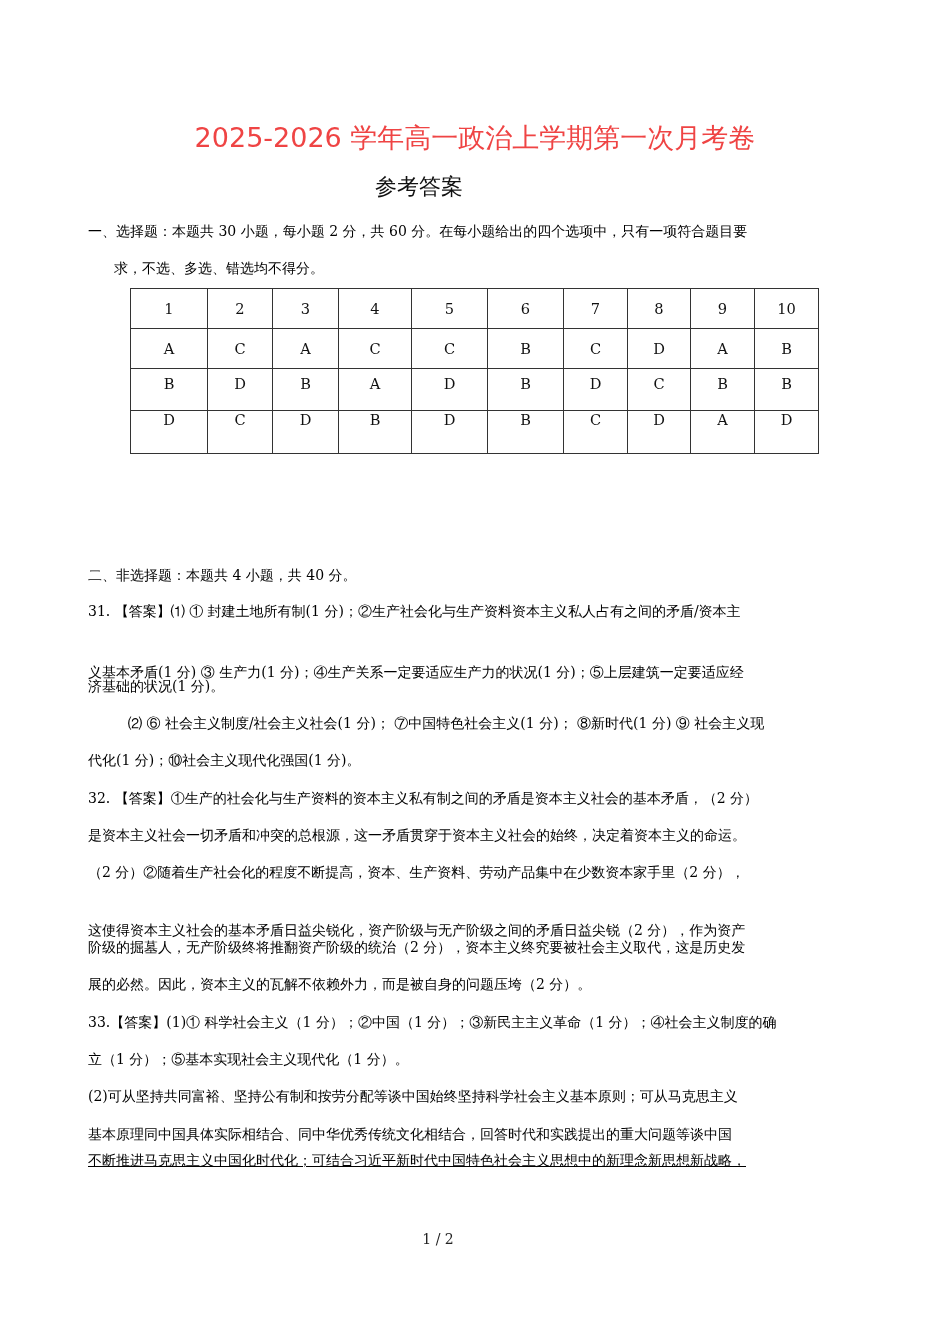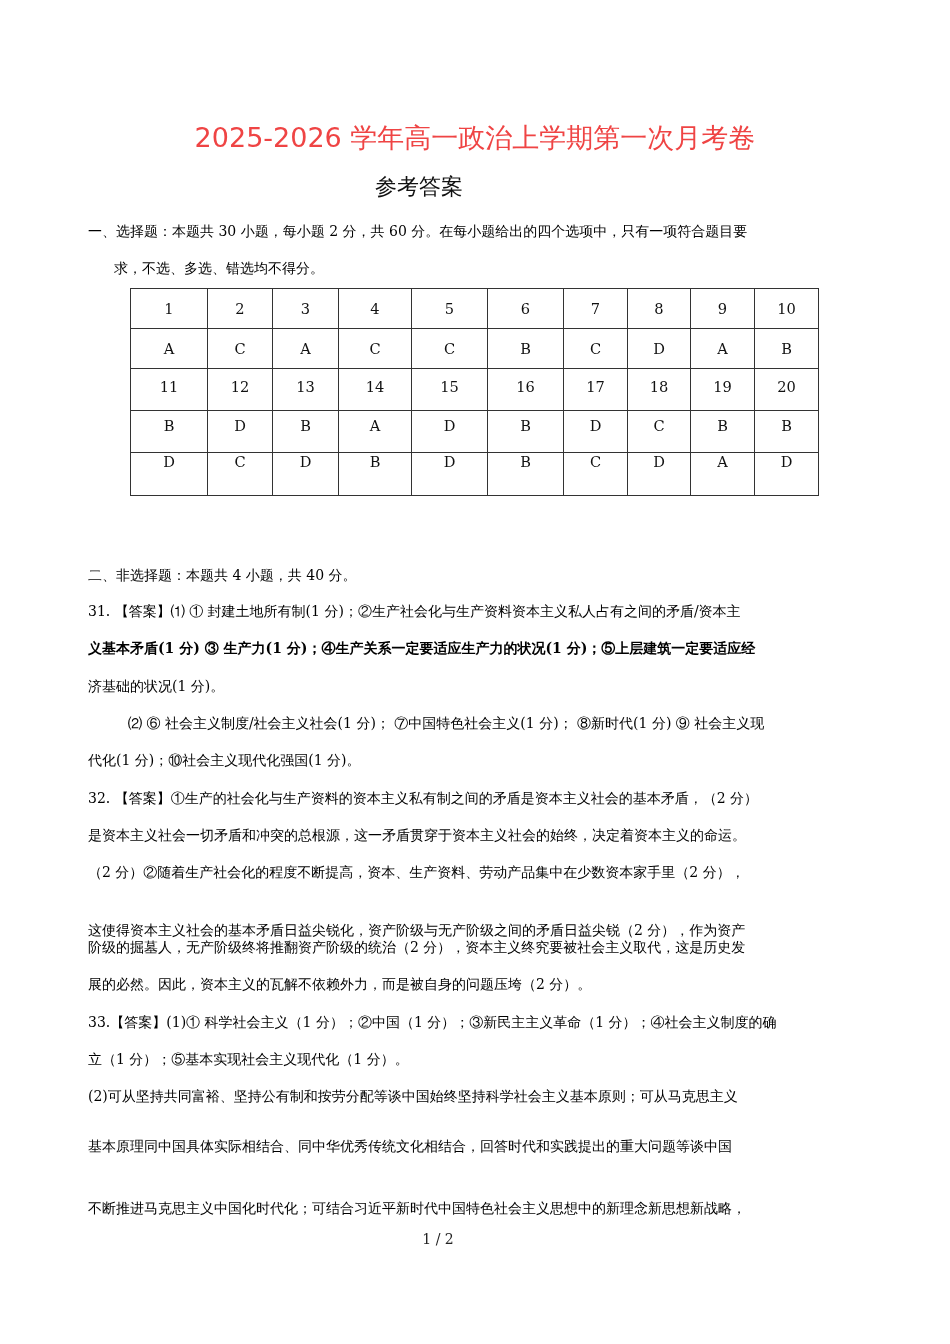--- a/index.html
+++ b/index.html
@@ -120,32 +120,20 @@
       <td>C</td>
       <td>A</td>
       <td>C</td>
       <td>C</td>
       <td>B</td>
       <td>C</td>
       <td>D</td>
       <td>A</td>
       <td>B</td>
     </tr>
-    <tr class="r3">
-      <td>11</td>
-      <td>12</td>
-      <td>13</td>
-      <td>14</td>
-      <td>15</td>
-      <td>16</td>
-      <td>17</td>
-      <td>18</td>
-      <td>19</td>
-      <td>20</td>
-    </tr>
     <tr class="r4">
       <td>B</td>
       <td>D</td>
       <td>B</td>
       <td>A</td>
       <td>D</td>
       <td>B</td>
       <td>D</td>
       <td>C</td>
       <td>B</td>
@@ -162,31 +150,31 @@
       <td>D</td>
       <td>A</td>
       <td>D</td>
     </tr>
   </tbody>
 </table>
 
 <div class="line" style="top:565px;">二、非选择题：本题共 4 小题，共 40 分。</div>
 
 <div class="line" style="top:601px;">31. 【答案】⑴ ① 封建土地所有制(1 分)；②生产社会化与生产资料资本主义私人占有之间的矛盾/资本主</div>
-<div class="line" style="top:638px;font-weight:bold;">义基本矛盾(1 分) ③ 生产力(1 分)；④生产关系一定要适应生产力的状况(1 分)；⑤上层建筑一定要适应经</div>
+<div class="line" style="top:662px;">义基本矛盾(1 分) ③ 生产力(1 分)；④生产关系一定要适应生产力的状况(1 分)；⑤上层建筑一定要适应经</div>
 <div class="line" style="top:676px;">济基础的状况(1 分)。</div>
 <div class="line" style="top:713px;padding-left:40px;">⑵ ⑥ 社会主义制度/社会主义社会(1 分)；  ⑦中国特色社会主义(1 分)；  ⑧新时代(1 分) ⑨ 社会主义现</div>
 <div class="line" style="top:750px;">代化(1 分)；⑩社会主义现代化强国(1 分)。</div>
 
 <div class="line" style="top:788px;">32. 【答案】①生产的社会化与生产资料的资本主义私有制之间的矛盾是资本主义社会的基本矛盾，（2 分）</div>
 <div class="line" style="top:825px;">是资本主义社会一切矛盾和冲突的总根源，这一矛盾贯穿于资本主义社会的始终，决定着资本主义的命运。</div>
 <div class="line" style="top:862px;">（2 分）②随着生产社会化的程度不断提高，资本、生产资料、劳动产品集中在少数资本家手里（2 分），</div>
 <div class="line" style="top:920px;">这使得资本主义社会的基本矛盾日益尖锐化，资产阶级与无产阶级之间的矛盾日益尖锐（2 分），作为资产</div>
 <div class="line" style="top:937px;">阶级的掘墓人，无产阶级终将推翻资产阶级的统治（2 分），资本主义终究要被社会主义取代，这是历史发</div>
 <div class="line" style="top:974px;">展的必然。因此，资本主义的瓦解不依赖外力，而是被自身的问题压垮（2 分）。</div>
 
 <div class="line" style="top:1012px;">33.【答案】(1)① 科学社会主义（1 分）；②中国（1 分）；③新民主主义革命（1 分）；④社会主义制度的确</div>
 <div class="line" style="top:1049px;">立（1 分）；⑤基本实现社会主义现代化（1 分）。</div>
 <div class="line" style="top:1086px;">(2)可从坚持共同富裕、坚持公有制和按劳分配等谈中国始终坚持科学社会主义基本原则；可从马克思主义</div>
-<div class="line" style="top:1124px;margin-top:12px;">基本原理同中国具体实际相结合、同中华优秀传统文化相结合，回答时代和实践提出的重大问题等谈中国</div>
-<div class="line" style="top:1198px;">不断推进马克思主义中国化时代化；可结合习近平新时代中国特色社会主义思想中的新理念新思想新战略，</div>
+<div class="line" style="top:1124px;">基本原理同中国具体实际相结合、同中华优秀传统文化相结合，回答时代和实践提出的重大问题等谈中国</div>
+<div class="line" style="top:1150px;text-decoration:underline;">不断推进马克思主义中国化时代化；可结合习近平新时代中国特色社会主义思想中的新理念新思想新战略，</div>
 
 <div class="footer">1 / 2</div>
 
 </body></html>

